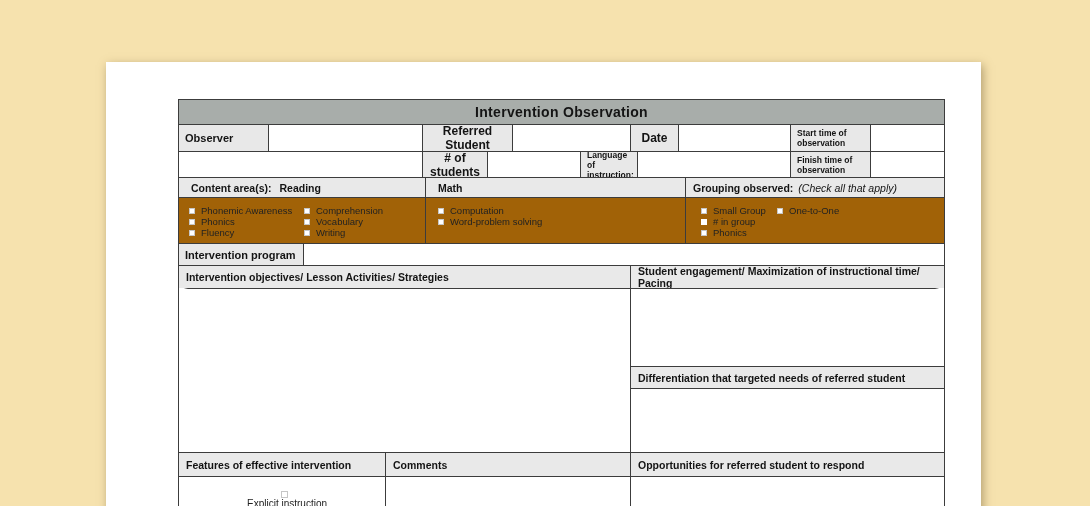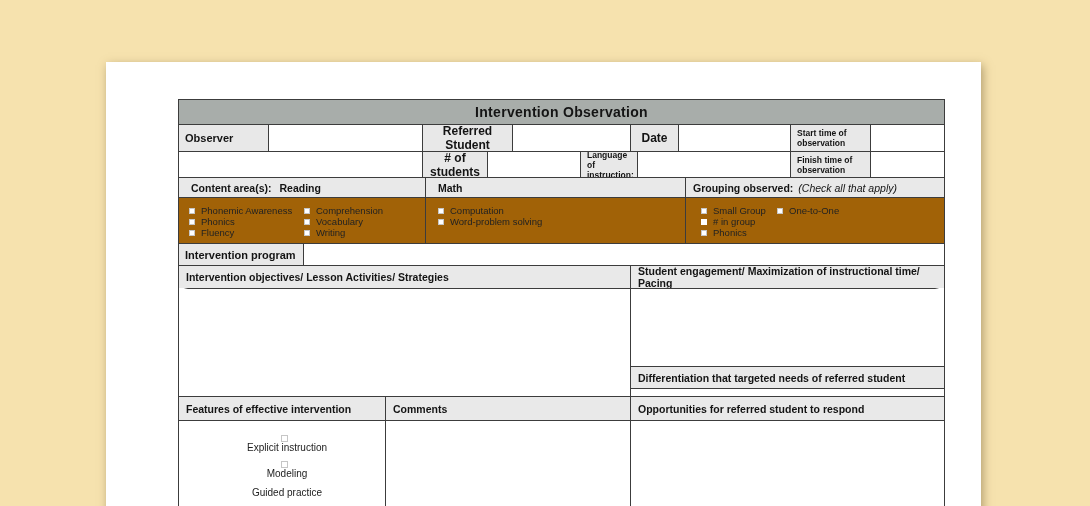--- a/index.html
+++ b/index.html
@@ -174,21 +174,21 @@
     <div class="row" style="height:22px;">
       <div class="cell lbl lbl-lg" style="width:125px;">Intervention program</div>
       <div class="cell input" style="flex:1;"></div>
     </div>
 
     <div class="row" style="height:23px;border-radius:9px;">
       <div class="cell sect" style="width:452px;">Intervention objectives/ Lesson Activities/ Strategies</div>
       <div class="cell sect" style="flex:1;">Student engagement/ Maximization of instructional time/ Pacing</div>
     </div>
 
-    <div class="row" style="height:108px;">
+    <div class="row" style="height:164px;">
       <div class="cell input" style="width:452px;"></div>
       <div class="cell stack" style="flex:1;">
         <div class="input" style="height:78px;"></div>
         <div class="sect" style="height:22px;">Differentiation that targeted needs of referred student</div>
         <div class="input" style="flex:1;"></div>
       </div>
     </div>
 
     <div class="row" style="height:24px;">
       <div class="cell sect" style="width:207px;">Features of effective intervention</div>

